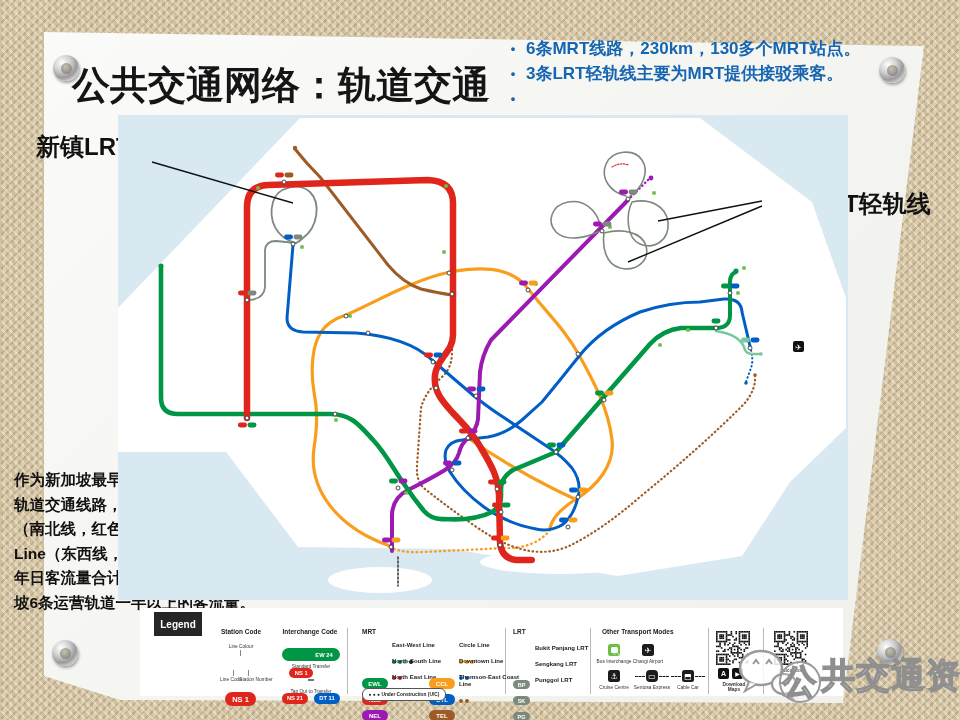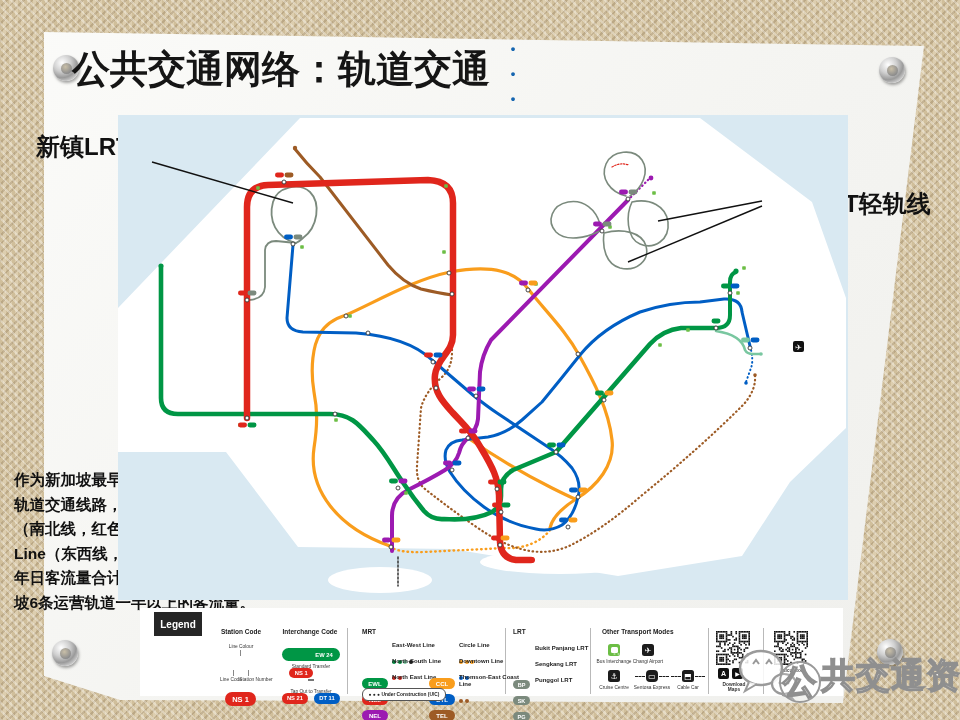--- a/index.html
+++ b/index.html
@@ -13,21 +13,21 @@
   .abs{position:absolute;}
   #panel{left:0;top:0;width:960px;height:720px;
          clip-path:polygon(44px 32px,924px 46px,843px 703px,120px 700px,44px 676px);
          background:linear-gradient(135deg,#fbfbf9 0%,#f4f4f1 55%,#efefec 100%);
          filter:drop-shadow(3px 5px 6px rgba(60,45,20,.45));}
   .screw{width:26px;height:26px;border-radius:50%;
          background:radial-gradient(circle at 35% 30%,#ffffff,#cfcfcf 35%,#9a9a9a 60%,#e5e5e5 85%,#8a8a8a);
          box-shadow:1px 2px 3px rgba(0,0,0,.35);display:flex;align-items:center;justify-content:center;}
   .screw::after{content:"";width:11px;height:11px;border-radius:50%;
          background:radial-gradient(circle at 40% 35%,#c9bfa8,#8d8d8d 70%,#6f6f6f);}
-  #title{left:72px;top:44px;font-size:38px;font-weight:bold;color:#151515;letter-spacing:0px;white-space:nowrap;}
+  #title{left:72px;top:60px;font-size:38px;font-weight:bold;color:#151515;letter-spacing:0px;white-space:nowrap;}
   #bullets{left:500px;top:36px;width:436px;}
   .bullet-row{display:flex;align-items:flex-start;color:#1565b0;font-weight:bold;font-size:17px;line-height:25px;}
   .bullet-dot{width:26px;text-align:center;font-size:13px;flex:0 0 26px;}
   .callout{font-size:24px;font-weight:bold;color:#111;white-space:nowrap;}
   #label-left{left:36px;top:131px;}
   #label-right{left:764px;top:188px;}
   #body-text{left:14px;top:468px;width:302px;font-size:15.5px;font-weight:bold;color:#111;
              line-height:24.5px;white-space:pre-line;}
   
   #legend{left:140px;top:608px;width:703px;height:88px;background:#fff;color:#222;}
@@ -65,23 +65,25 @@
 <div class="screw abs" style="left:53px;top:55px;"></div>
 <div class="screw abs" style="left:879px;top:57px;"></div>
 <div class="screw abs" style="left:52px;top:640px;"></div>
 <div class="screw abs" style="left:877px;top:639px;"></div>
 
 <div id="title" class="abs">公共交通网络：轨道交通</div>
 
 <div id="bullets" class="abs">
   <div class="bullet-row">
     <span class="bullet-dot">•</span>
+    <span>6条MRT线路，230km，130多个MRT站点。</span>
   </div>
   <div class="bullet-row">
     <span class="bullet-dot">•</span>
+    <span>3条LRT轻轨线主要为MRT提供接驳乘客。</span>
   </div>
   <div class="bullet-row">
     <span class="bullet-dot">•</span>
   </div>
 </div>
 
 <div id="label-left" class="abs callout">新镇LRT轻轨线</div>
 <div id="label-right" class="abs callout">新镇LRT轻轨线</div>
 
 <div id="body-text" class="abs">作为新加坡最早运行且客流量最大的

